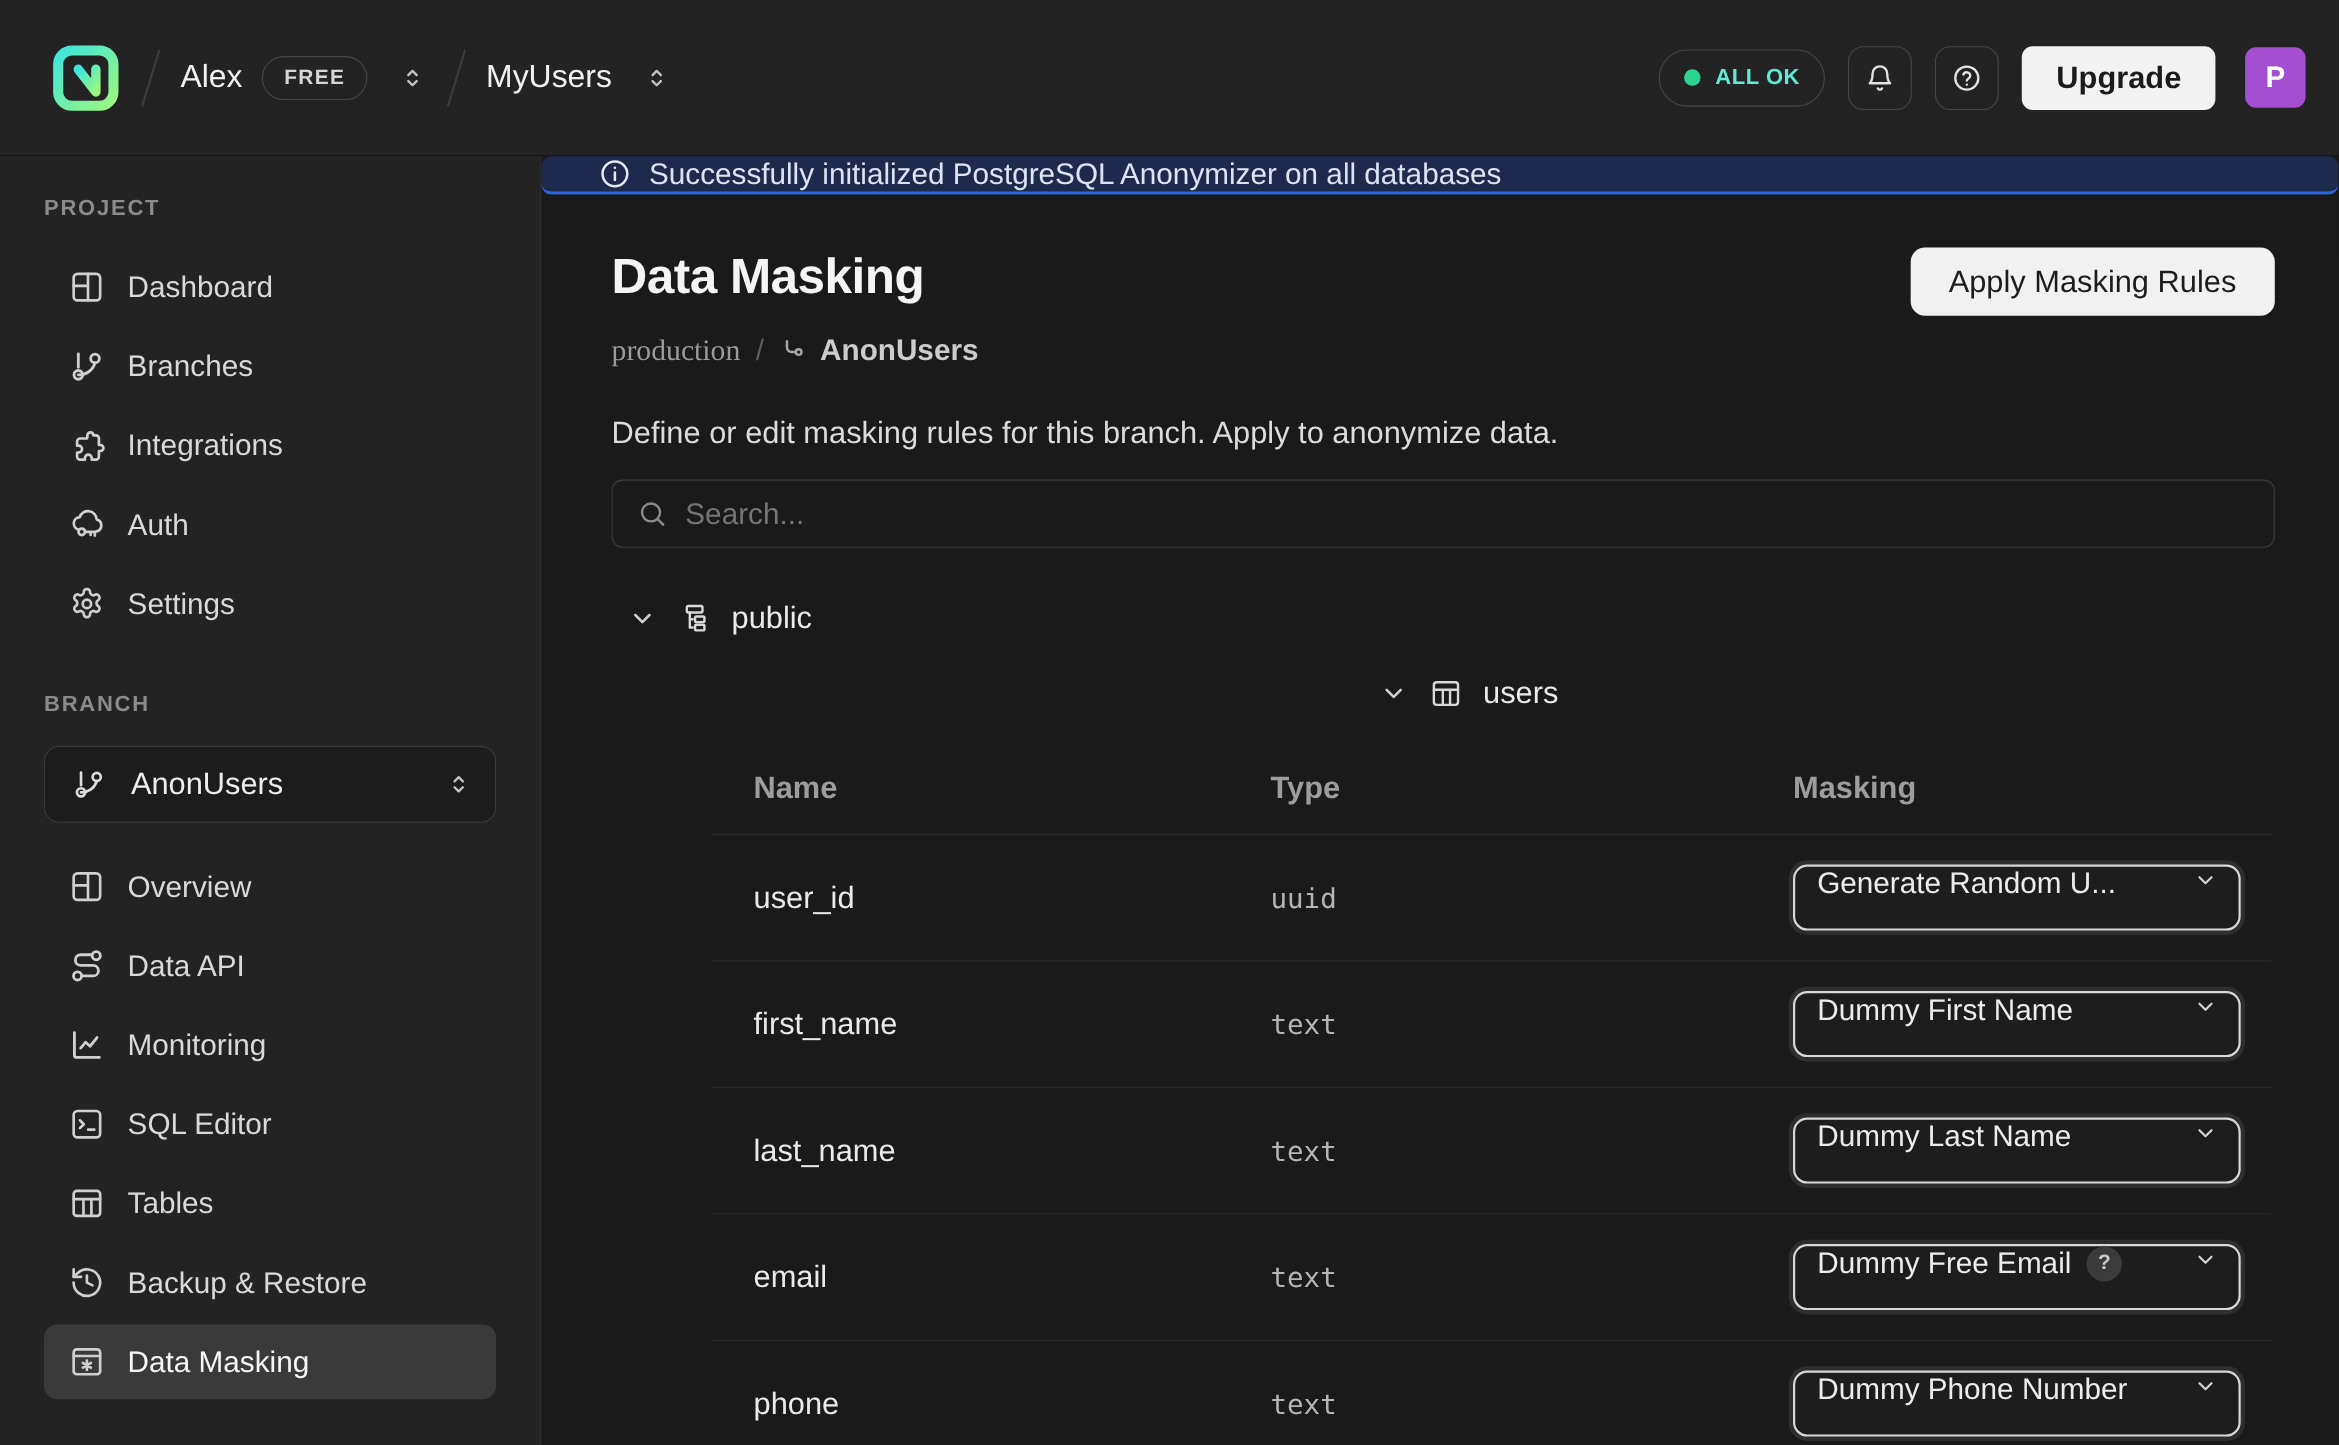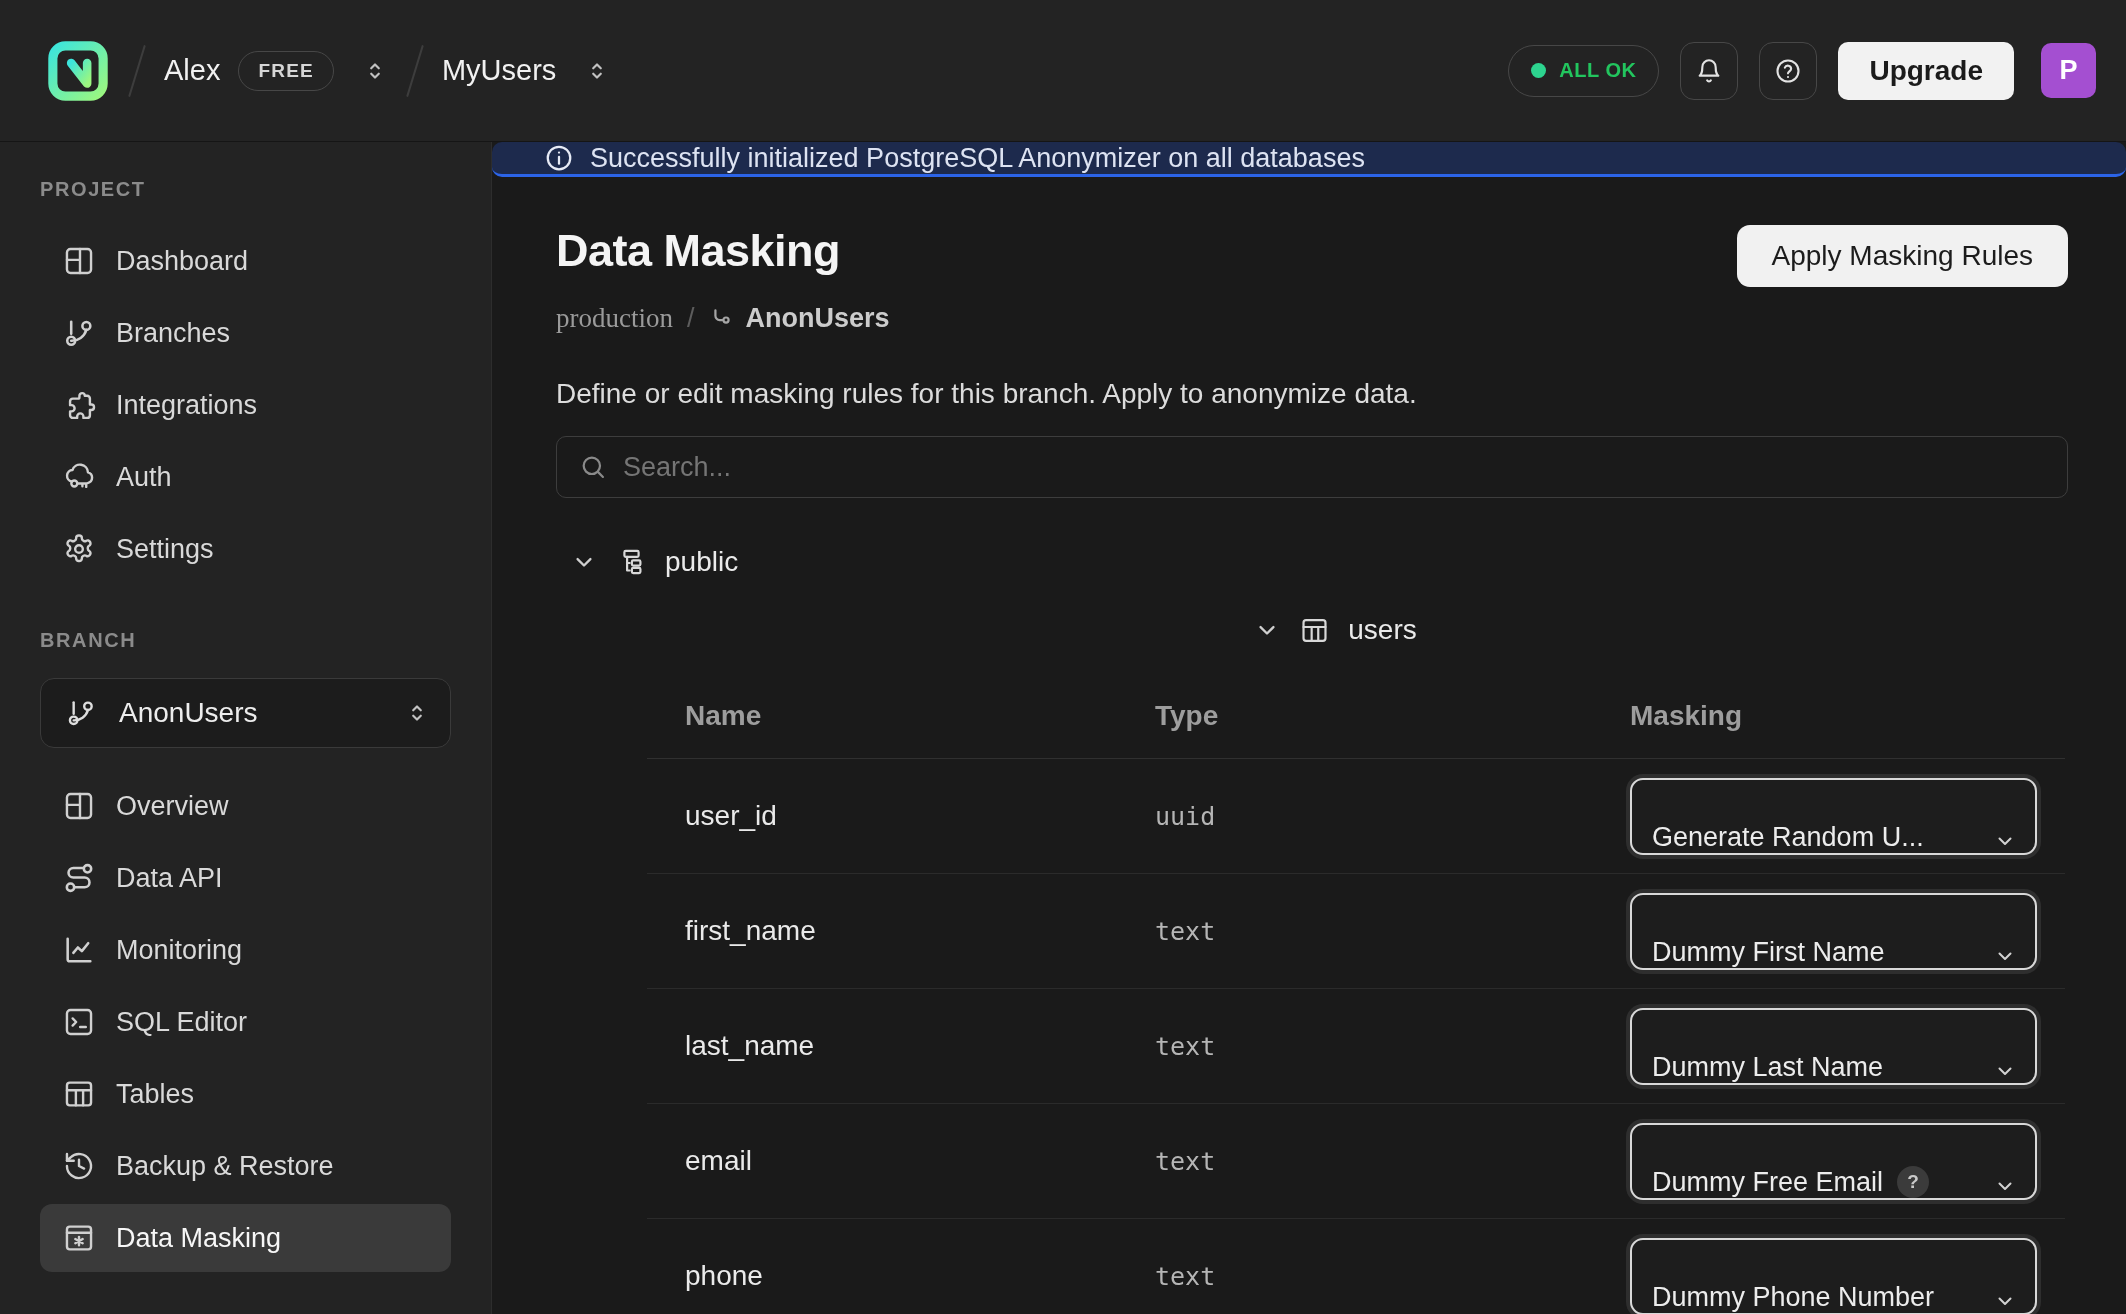--- a/index.html
+++ b/index.html
@@ -28,21 +28,21 @@
   .tb-badge {
     border:1.5px solid #474747; border-radius:999px;
     padding:8px 19px; font-size:19px; font-weight:600; letter-spacing:1.2px; color:#d6d6d6;
   }
   .updown { color:#c2c2c2; margin-left:10px; }
   .updown svg { width:26px; height:26px; }
   .tb-right { margin-left:auto; display:flex; align-items:center; gap:21px; }
   .status-pill {
     height:52px; border:1.5px solid #474747; border-radius:999px;
     display:flex; align-items:center; gap:13px; padding:0 22px;
-    font-size:20px; font-weight:700; letter-spacing:.5px; color:#22c55e;
+    font-size:20px; font-weight:700; letter-spacing:.5px; color:#5eead4;
   }
   .status-dot { width:15px; height:15px; border-radius:50%; background:var(--status-green,#2dd48f); }
   .icon-btn {
     width:58px; height:58px; border-radius:14px; border:1.5px solid #474747;
     background:transparent; color:#e3e3e3;
     display:flex; align-items:center; justify-content:center; cursor:pointer;
   }
   .icon-btn svg { width:28px; height:28px; }
   .upgrade-btn {
     height:58px; padding:0 31px; border:none; border-radius:10px;
@@ -132,23 +132,23 @@
     font-size:28px; font-weight:600; color:#9d9d9d;
   }
   .t-head .h-name { padding-left:38px; }
   .t-row {
     display:grid; grid-template-columns:508px 475px 1fr; align-items:center;
     height:115px; border-bottom:1px solid #2b2b2b;
   }
   .c-name { padding-left:38px; font-size:28px; color:#eaeaea; }
   .c-type { font-family:"DejaVu Sans Mono", monospace; font-size:25px; color:#b5b5b5; }
   .select {
-    width:407px; height:77px; border:2px solid var(--select-border,#d8d8d8); border-radius:13px;
+    width:407px; height:60px; border:2px solid var(--select-border,#d8d8d8); border-radius:13px;
     background:#1d1d1d; box-shadow:0 0 0 4px #2e2e2e;
-    display:flex; align-items:flex-end; padding:0 18px 0 20px;
+    display:flex; align-items:flex-start; padding:0 18px 0 20px;
     font-family:inherit; font-size:27px; color:#ececec; cursor:pointer;
   }
   .sel-label { white-space:nowrap; overflow:hidden; text-overflow:ellipsis; }
   .help-badge {
     width:32px; height:32px; border-radius:50%; background:#3b3b3b; color:#c9c9c9;
     font-size:19px; font-weight:600; display:flex; align-items:center; justify-content:center;
     margin-left:14px; flex-shrink:0;
   }
   .select .chev { margin-left:auto; color:#d2d2d2; }
   .select .chev svg { width:24px; height:24px; }

